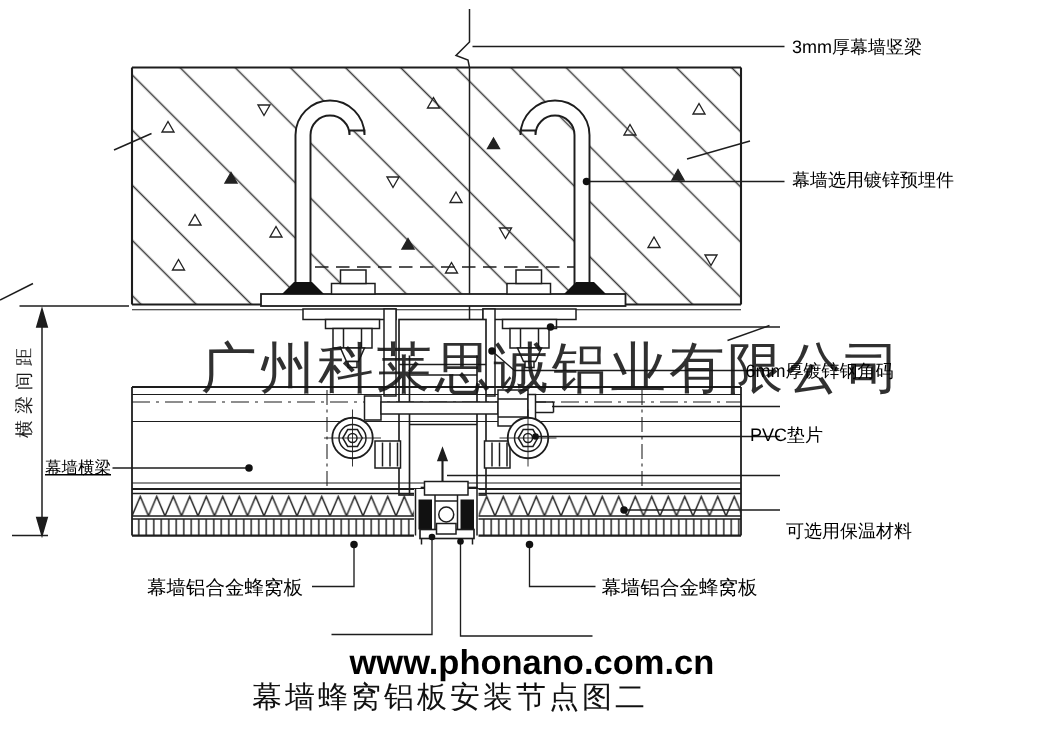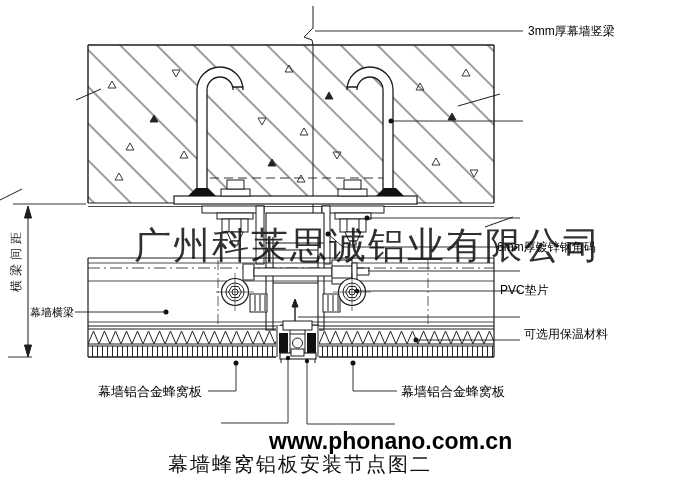--- a/index.html
+++ b/index.html
@@ -1,29 +1,29 @@
 <!DOCTYPE html>
 <html><head>
 <meta charset="utf-8">
 <style>
   html,body{margin:0;padding:0;background:#fff;}
   .stage{position:relative;width:697px;height:490px;background:#ffffff;overflow:hidden;
          font-family:"Liberation Sans","DejaVu Sans",sans-serif;color:#1a1a1a;}
   .stage svg{position:absolute;left:0;top:0;}
   .lbl{position:absolute;white-space:nowrap;font-size:12px;line-height:1.15;color:#000000;}
   .lbl-13{font-size:13px;}
-  .lbl-11{font-size:11px;}
+  .lbl-11{font-size:11px;text-decoration:underline;}
   .vdim{position:absolute;left:8px;top:292px;transform:rotate(-90deg);transform-origin:0 0;
         font-size:12px;letter-spacing:4px;white-space:nowrap;color:#1c1c1c;}
   .title{position:absolute;left:168px;top:451px;font-size:20px;font-weight:normal;
          letter-spacing:2px;color:#111;white-space:nowrap;}
   .wm-company{position:absolute;left:134px;top:221px;font-size:37px;letter-spacing:2px;
          font-family:"Liberation Serif","DejaVu Serif",serif;color:#141414;opacity:.88;white-space:nowrap;}
   .wm-site{position:absolute;left:233px;top:428px;font-size:23px;font-weight:bold;color:#000;
-         font-family:"Liberation Sans","DejaVu Sans",sans-serif;white-space:nowrap;margin-left:36px;}
+         font-family:"Liberation Sans","DejaVu Sans",sans-serif;white-space:nowrap;}
 </style>
 </head>
 <body>
 
 <div class="stage">
 
   <svg width="697" height="490" viewBox="0 0 697 490">
     <defs>
       <pattern id="hatch" width="26" height="26" patternUnits="userSpaceOnUse" patternTransform="rotate(-45)">
         <line x1="1" y1="0" x2="1" y2="26" stroke="#3a3a3a" stroke-width="1"></line>
@@ -252,23 +252,24 @@
         <circle cx="288" cy="358" r="2.2"></circle>
           <circle cx="307" cy="361" r="2.2"></circle>
       </g>
     </g>
   </svg>
 
   <div class="wm-company">广州科莱思诚铝业有限公司</div>
   <div class="wm-site">www.phonano.com.cn</div>
 
   <div class="lbl" style="left:528px;top:25px">3mm厚幕墙竖梁</div>
+  <div class="lbl" style="left:528px;top:114px">幕墙选用镀锌预埋件</div>
   <div class="lbl" style="left:497px;top:241px">6mm厚镀锌钢角码</div>
   <div class="lbl" style="left:500px;top:284px">PVC垫片</div>
-  <div class="lbl" style="left:524px;top:328px">可选用保温材料</div>
+  <div class="lbl" style="left:524px;top:348px">可选用保温材料</div>
 
   <div class="vdim">横梁间距</div>
   <div class="lbl lbl-11" style="left:30px;top:306px">幕墙横梁</div>
   <div class="lbl lbl-13" style="left:98px;top:385px">幕墙铝合金蜂窝板</div>
 
   <div class="lbl lbl-13" style="left:401px;top:385px">幕墙铝合金蜂窝板</div>
 
   <div class="title">幕墙蜂窝铝板安装节点图二</div>
 </div>
 

